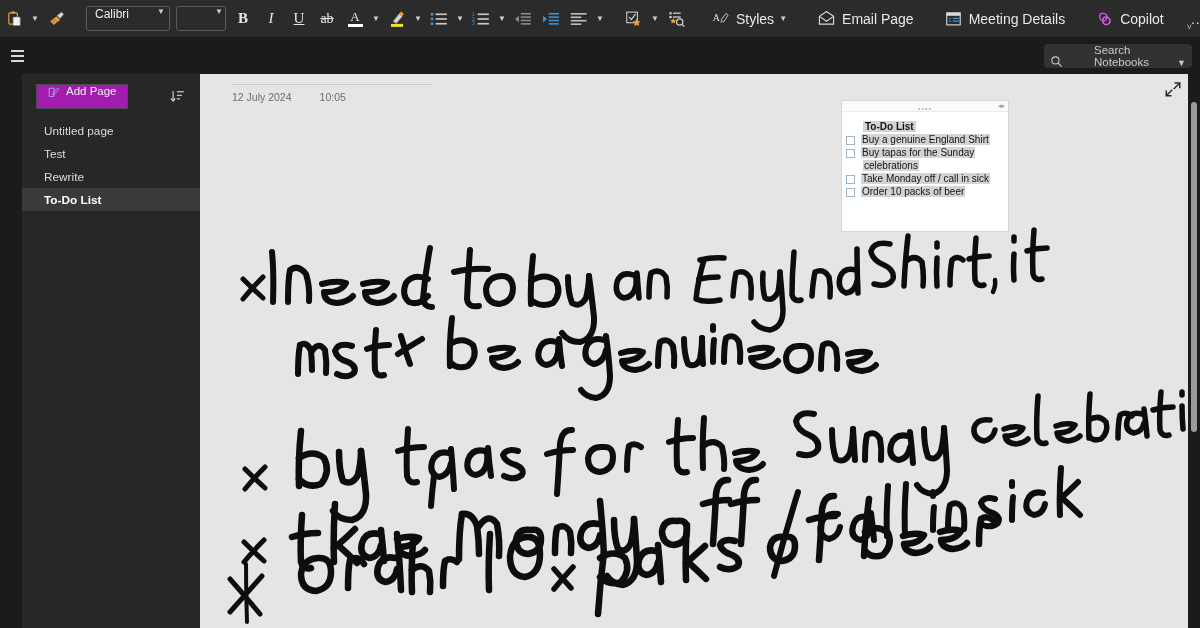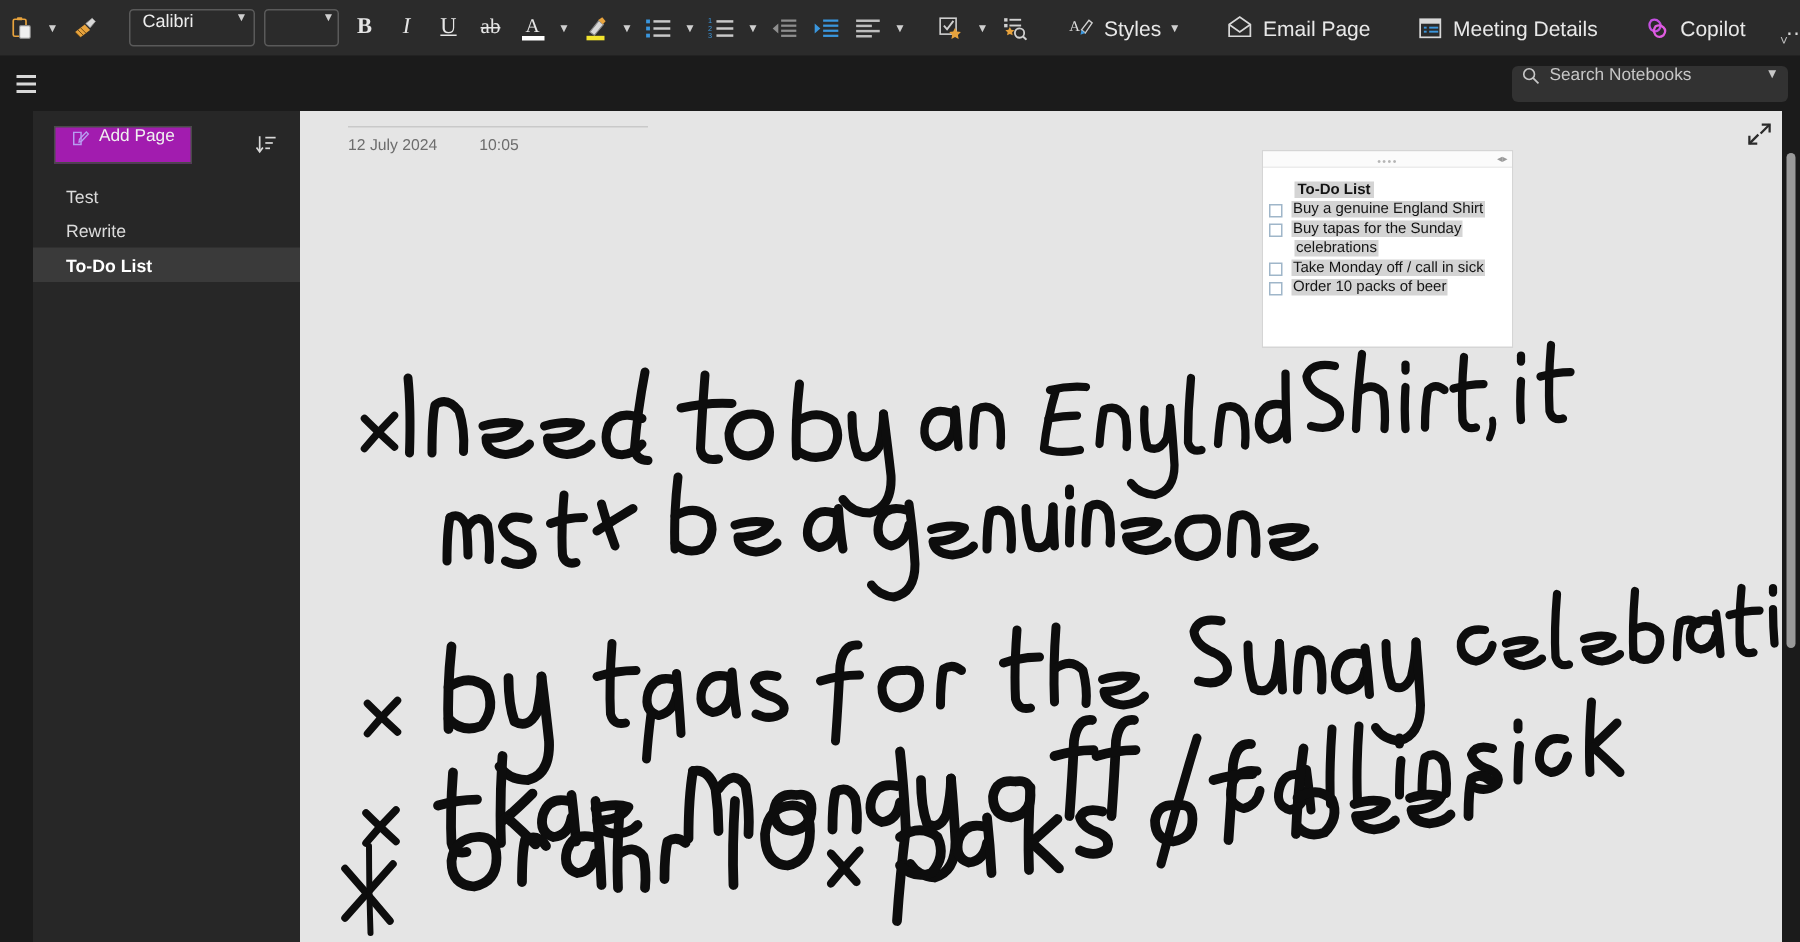--- a/index.html
+++ b/index.html
@@ -80,26 +80,27 @@
   }
   .hamburger {
     width: 26px; height: 26px; margin-left: 4px;
     display: flex; flex-direction: column; justify-content: center;
     align-items: center; gap: 3px; cursor: default; border-radius: 3px;
   }
   .hamburger span { display: block; width: 13px; height: 2px; background: #d8d8d8; }
 
   .search {
     position: absolute; right: 8px; top: 6px;
-    width: 184px; height: 24px;
+    width: 148px; height: 24px;
     background: #323232;
     border-radius: 4px;
-    display: flex; align-items: flex-start;
+    display: flex; align-items: flex-end;
     padding: 0 6px;
     cursor: text;
+    gap: 25px;
   }
   .search-ph { font-size: 11.5px; color: #c7c7c7; margin-left: 6px; flex: 1; }
   .search-caret { font-size: 9px; color: #c7c7c7; }
 
   
   .sidebar {
     position: absolute; left: 22px; top: 74px;
     width: 178px; height: 554px;
     background: #272727;
   }
@@ -447,20 +448,23 @@
         <path d="M5 3 L5 19" stroke="#d8d8d8" stroke-width="1.8"></path>
         <path d="M1.6 15 L5 19.5 L8.4 15" fill="none" stroke="#d8d8d8" stroke-width="1.8"></path>
         <rect x="11" y="3.5" width="11" height="1.8" fill="#d8d8d8"></rect>
         <rect x="11" y="9.2" width="8" height="1.8" fill="#d8d8d8"></rect>
         <rect x="11" y="14.9" width="5" height="1.8" fill="#d8d8d8"></rect>
       </svg>
     </div>
   </div>
 
   <div class="page-list">
+    <div class="page-item">
+      <span>Untitled page</span>
+    </div>
     <div class="page-item">
       <span>Test</span>
     </div>
     <div class="page-item">
       <span>Rewrite</span>
     </div>
     <div class="page-item selected">
       <span>To-Do List</span>
     </div>
   </div>

